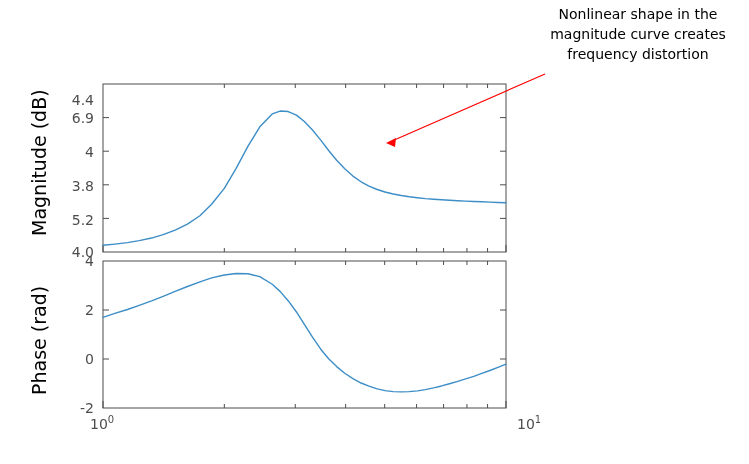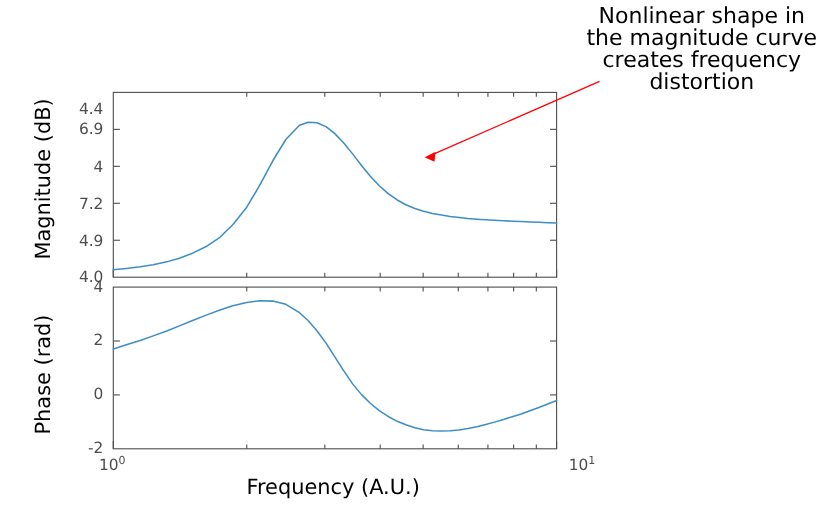--- a/index.html
+++ b/index.html
@@ -53,21 +53,21 @@
   }
   .xtick-text sup {
     font-size: 10px;
     vertical-align: super;
   }
   #annotation {
     position: absolute;
     left: 532px;
     top: 4px;
     width: 212px;
-    font-size: 20px;
+    font-size: 14px;
     line-height: 20px;
     color: #000000;
     text-align: center;
   }
 </style>
 </head>
 <body>
 
 <div id="figure">
 
@@ -137,31 +137,30 @@
     <path id="mag-curve" fill="none" stroke="#3d8ec6" stroke-width="1.4" stroke-linejoin="round" stroke-linecap="round" d="M103.00 245.28L114.84 244.10L127.46 242.59L139.23 240.58L151.59 238.06L163.14 234.70L175.13 230.16L187.43 224.11L199.94 215.71L211.61 204.29L224.32 188.33L236.16 168.34L248.01 146.16L259.83 126.84L272.24 113.90L280.05 111.05L288.14 111.55L296.44 115.08L304.37 121.46L312.49 130.03L320.75 140.11L328.64 150.53L336.65 160.27L344.75 168.84L352.91 176.06L361.11 181.78L368.95 186.14L377.18 189.50L385.03 192.02L393.22 194.04L401.37 195.55L409.15 196.73L417.47 197.74L425.41 198.58L433.54 199.25L441.56 199.75L449.47 200.26L457.74 200.76L465.63 201.10L473.81 201.43L481.83 201.77L489.88 202.10L497.94 202.44L506.00 202.78"></path>
     <path id="ph-curve" fill="none" stroke="#3d8ec6" stroke-width="1.4" stroke-linejoin="round" stroke-linecap="round" d="M103.00 317.35L114.84 313.43L127.46 309.51L139.23 305.35L151.59 300.94L163.14 296.28L175.13 291.38L187.43 286.48L199.94 281.82L211.61 277.90L224.32 274.97L236.16 273.50L248.01 273.74L259.83 276.68L272.24 284.27L280.05 291.38L288.14 300.69L296.44 311.96L304.37 324.45L312.49 337.19L320.75 349.20L328.64 358.75L336.65 366.60L344.75 373.21L352.91 378.60L361.11 383.01L368.95 386.19L377.18 388.89L385.03 390.61L393.22 391.58L401.37 391.83L409.15 391.58L417.47 390.85L425.41 389.63L433.54 387.91L441.56 385.95L449.47 383.75L457.74 381.30L465.63 378.85L473.81 376.39L481.83 373.45L489.88 370.51L497.94 367.33L506.00 364.14"></path>
 
     <line id="anno-arrow-line" x1="545" y1="74" x2="392" y2="141" stroke="#ff0000" stroke-width="1.1"></line>
     <polygon id="anno-arrow-head" points="386,143 396,138 395,147" fill="#ff0000"></polygon>
   </svg>
 
   <div class="tick-text" style="left:38px; top:92px; width:56px;">4.4</div>
   <div class="tick-text" style="left:38px; top:110px; width:56px;">6.9</div>
   <div class="tick-text" style="left:38px; top:144px; width:56px;">4</div>
-  <div class="tick-text" style="left:38px; top:178px; width:56px;">7.2</div>
-  <div class="tick-text" style="left:38px; top:212px; width:56px;">4.9</div>
+  <div class="tick-text" style="left:38px; top:178px; width:56px;">3.8</div>
+  <div class="tick-text" style="left:38px; top:212px; width:56px;">5.2</div>
   <div class="tick-text" style="left:38px; top:244px; width:56px;">4.0</div>
 
   <div class="tick-text" style="left:38px; top:253px; width:56px;">4</div>
   <div class="tick-text" style="left:38px; top:302px; width:56px;">2</div>
   <div class="tick-text" style="left:38px; top:351px; width:56px;">0</div>
   <div class="tick-text" style="left:38px; top:400px; width:56px;">-2</div>
 
   <div class="xtick-text" style="left:90px; top:414px;text-align:right;"><span>10</span><sup>0</sup></div>
   <div class="xtick-text" style="left:517px; top:414px;"><span>10</span><sup>1</sup></div>
 
   <div class="axis-label ylabel" style="left:28px; top:236px;">Magnitude (dB)</div>
   <div class="axis-label ylabel" style="left:28px; top:395px;">Phase (rad)</div>
-  <div class="axis-label" style="left:224px; top:432px;">Frequency (A.U.)</div>
 
   <div id="annotation">Nonlinear shape in the magnitude curve creates frequency distortion</div>
 
 </div>
 
 </body></html>

